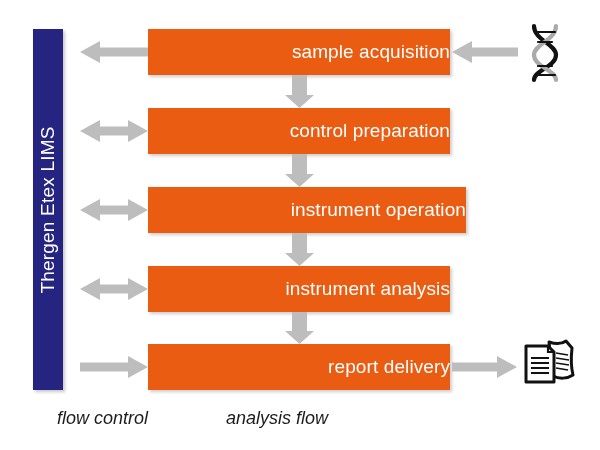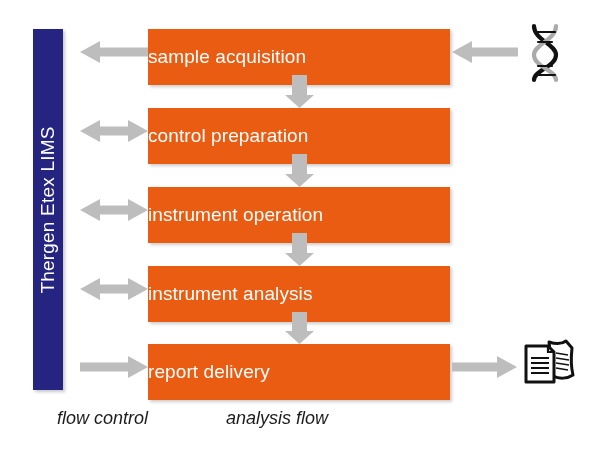--- a/index.html
+++ b/index.html
@@ -41,36 +41,36 @@
     color: #ffffff;
     font-size: 19px;
     letter-spacing: 0.2px;
   }
 
   
   .proc-box {
     position: absolute;
     left: 148px;
     width: 302px;
-    height: 56px;
+    height: 46px;
     background: #e95c11;
     box-shadow: 2px 2px 3px rgba(0,0,0,0.20);
     display: flex;
     align-items: center;
-    justify-content: flex-start;
+    justify-content: flex-end;
   }
   .proc-label {
     color: #ffffff;
     font-size: 19px;
     letter-spacing: 0.1px;
     white-space: nowrap;
   }
   .box-0 { top: 29px; }
   .box-1 { top: 108px; }
-  .box-2 { top: 187px; }
+  .box-2 { top: 187px; padding-left: 16px; }
   .box-3 { top: 266px; }
   .box-4 { top: 344px; }
 
   
   .arrow-layer {
     position: absolute;
     left: 0; top: 0;
     width: 600px; height: 450px;
     pointer-events: none;
   }

